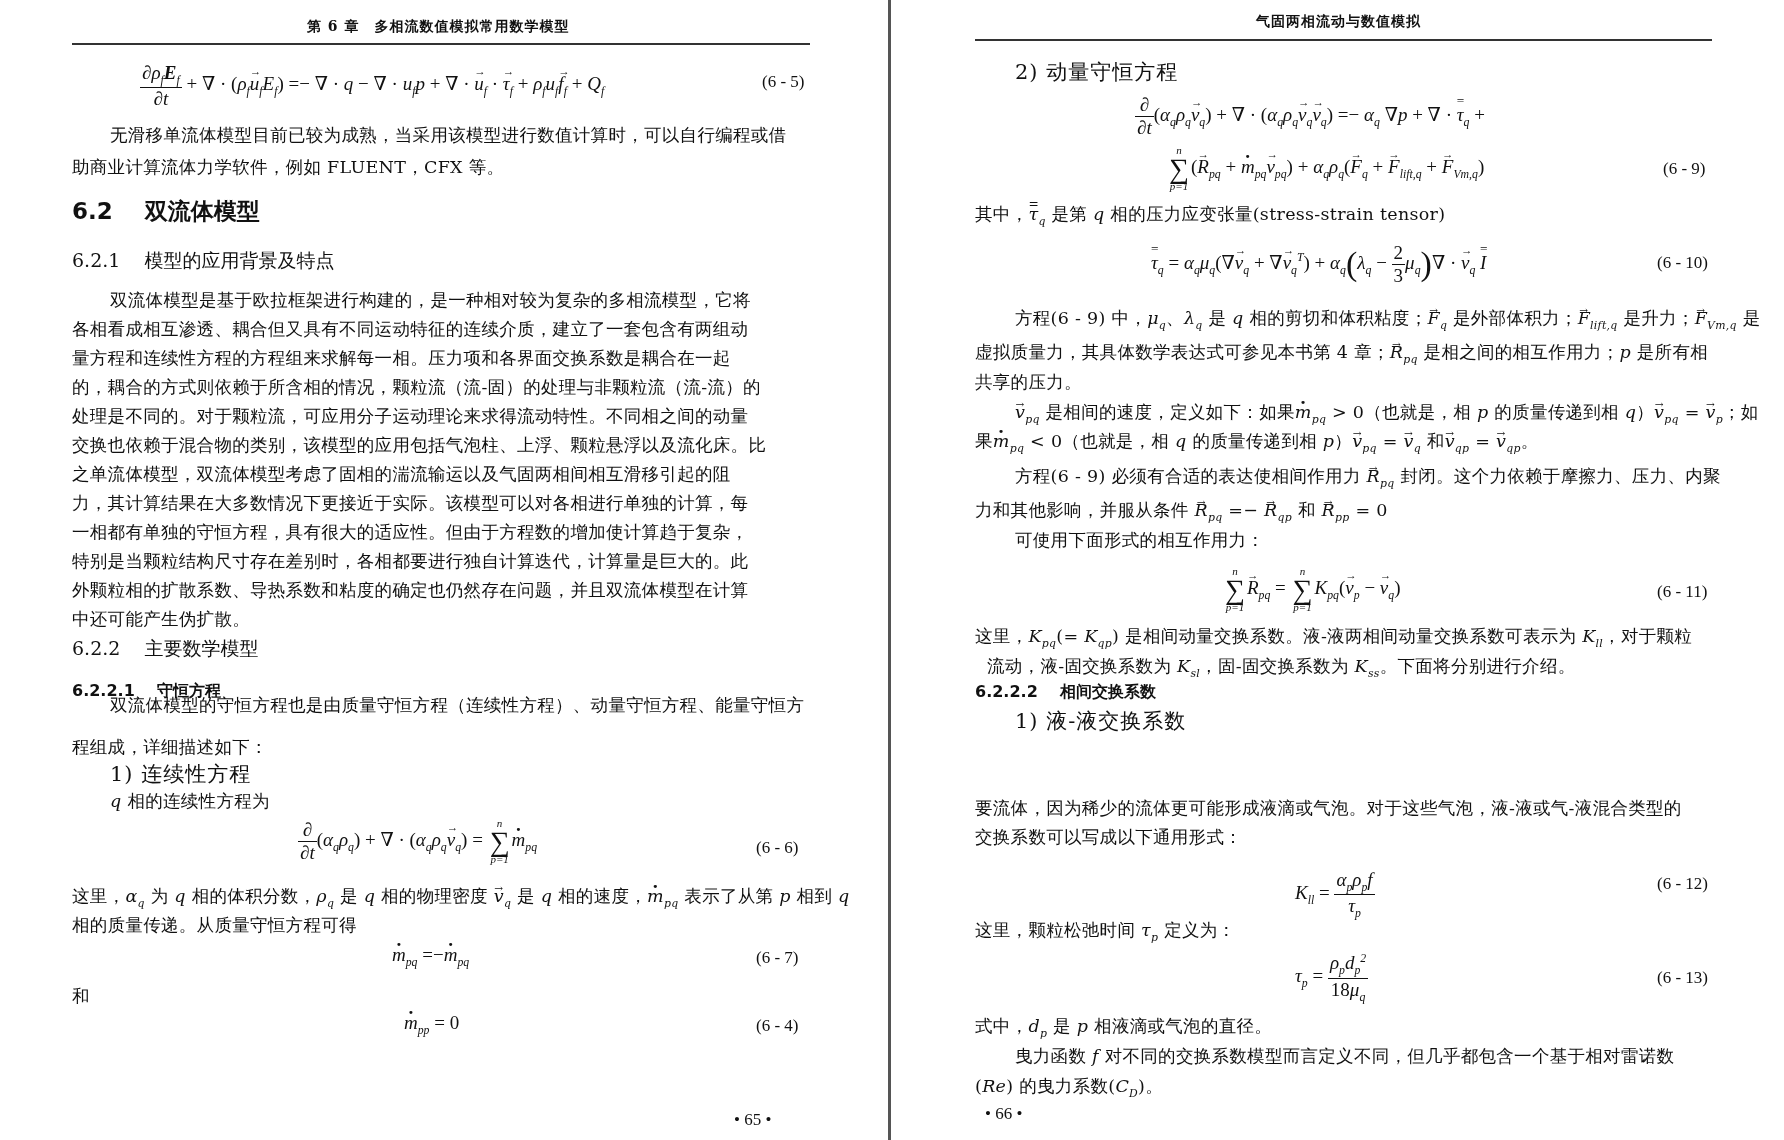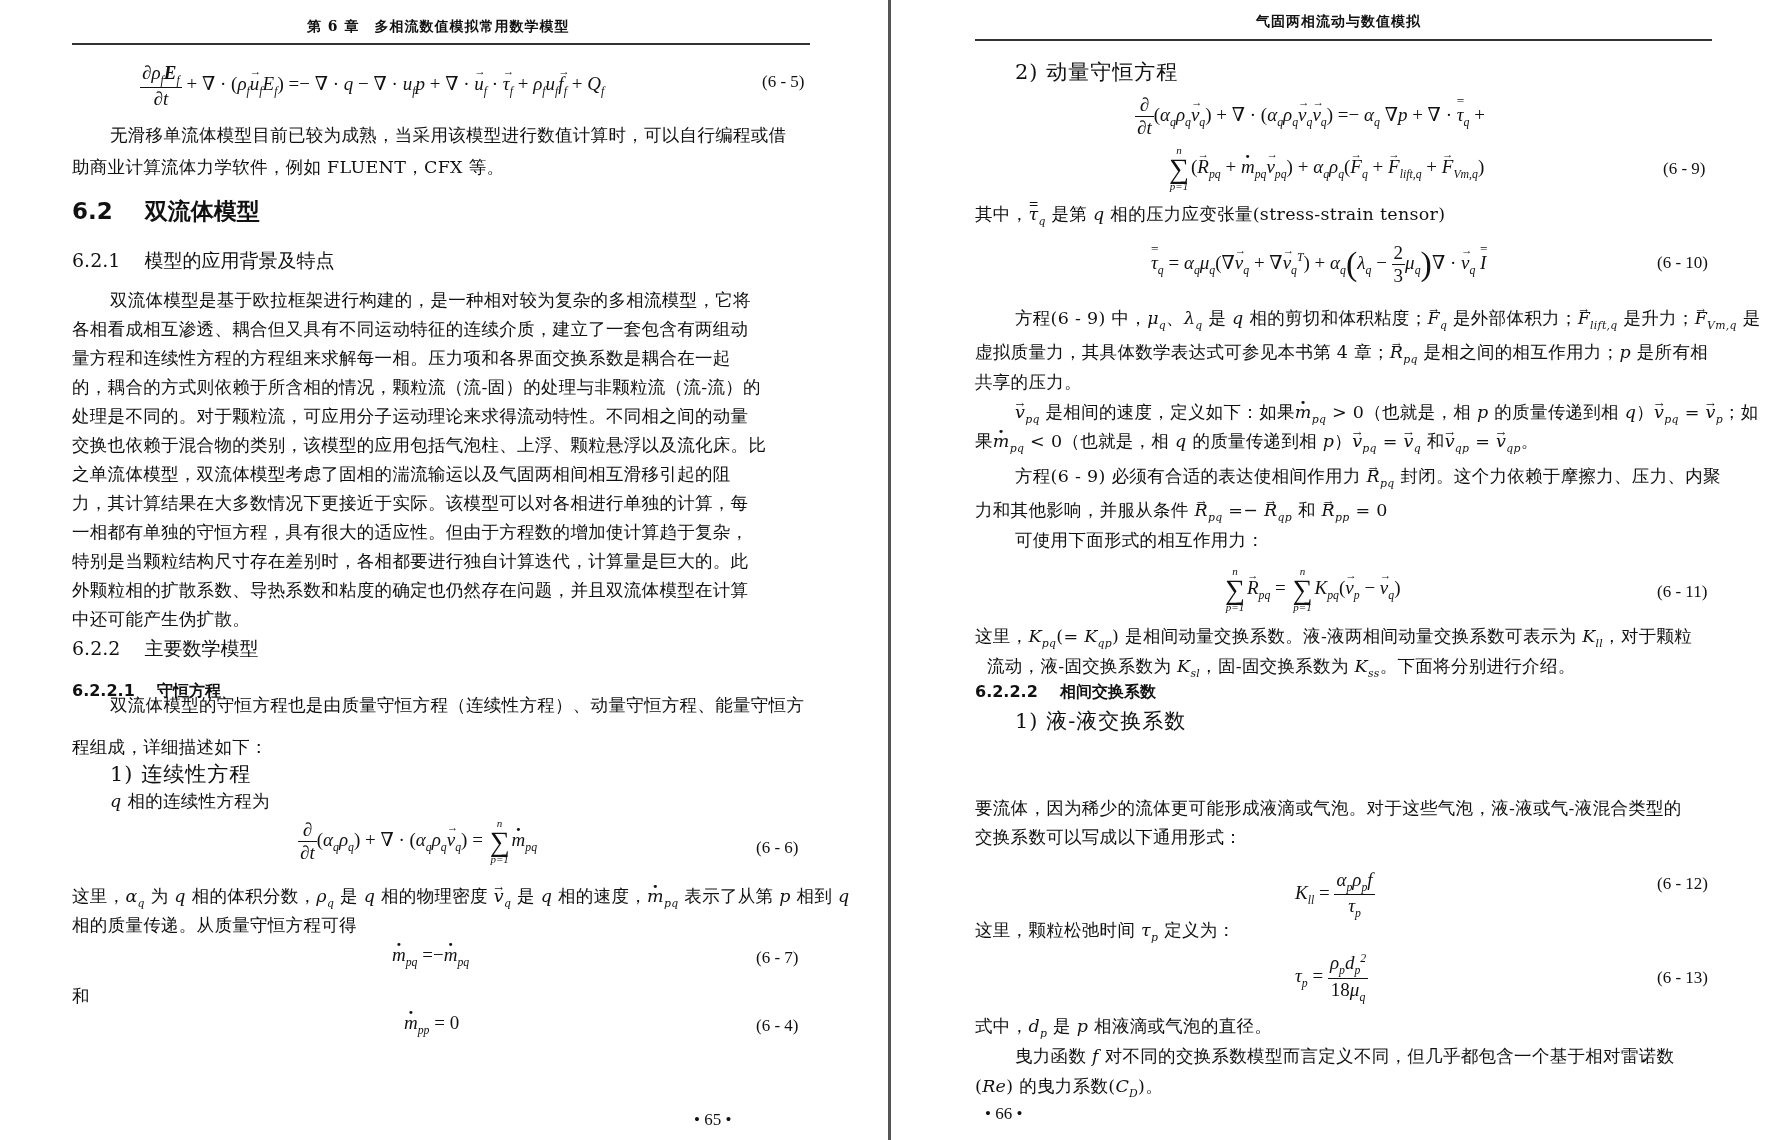--- a/index.html
+++ b/index.html
@@ -106,21 +106,21 @@
   </div>
   <div class="eqno" style="left:756px; top:948px;">(6 - 7)</div>
 
   <div class="p" style="left:72px; top:980px;">和</div>
 
   <div class="eqn" style="left:404px; top:1012px;">
     <span class="dot"><i>m</i></span><sub><i>pp</i></sub> <span>= 0</span>
   </div>
   <div class="eqno" style="left:756px; top:1016px;">(6 - 4)</div>
 
-  <div class="pgno" style="left:694px; top:1110px;">• 65 •</div>
+  <div class="pgno" style="left:734px; top:1110px;">• 65 •</div>
 </div>
 
 <div class="divider"></div>
 
 <div class="page right">
   <div class="running-head" style="left:365px; top:13px;">气固两相流动与数值模拟</div>
   <div class="head-rule" style="left:84px; top:39px; width:737px;"></div>
 
   <div class="p item" style="left:124px; top:56px;">2) 动量守恒方程</div>
 

